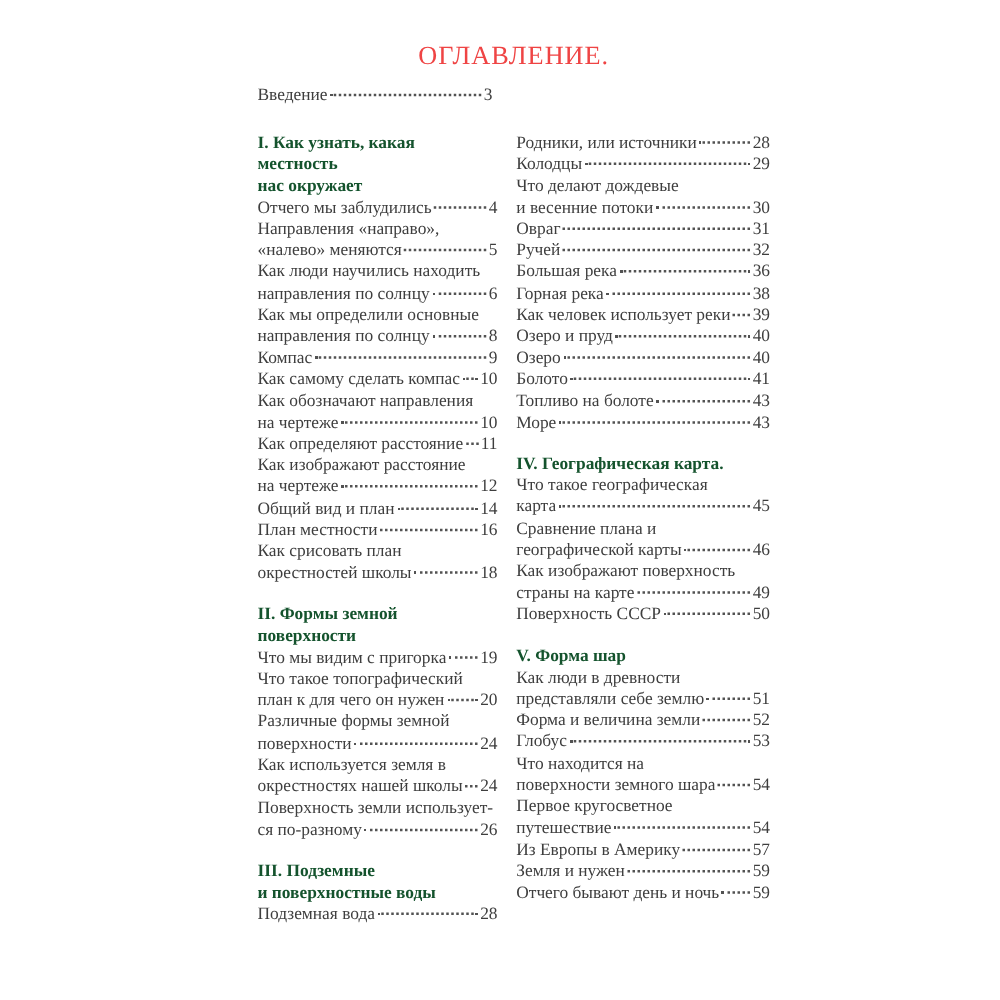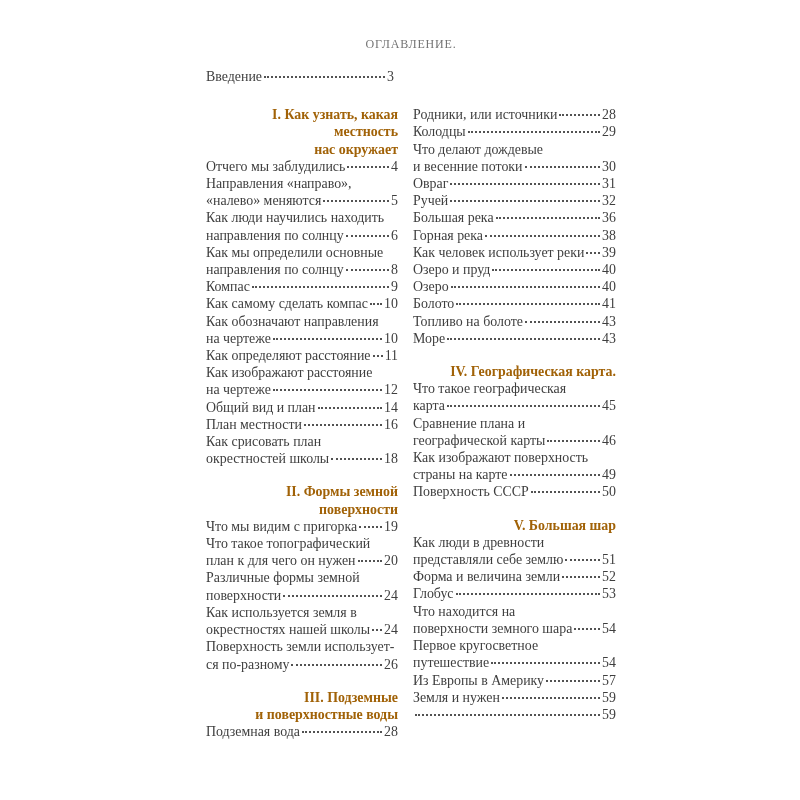--- a/index.html
+++ b/index.html
@@ -16,26 +16,26 @@
     overflow: hidden;
   }
   .page {
     position: absolute;
     left: 206px;
     top: 34px;
     width: 410px;
   }
   .title {
     text-align: center;
-    font-size: 12px;
+    font-size: 21px;
     line-height: 20px;
     letter-spacing: 0.8px;
     font-weight: 400;
     margin: 0 0 14px 0;
-    color: #737373;
+    color: #ef4444;
   }
   .row {
     display: flex;
     align-items: baseline;
     font-size: 13.9px;
     line-height: 17.2px;
   }
   .intro {
     width: 188px;
     margin-bottom: 21px;
@@ -45,25 +45,25 @@
     gap: 15px;
     align-items: flex-start;
   }
   .col {
     flex: 0 0 auto;
   }
   .col-left  { width: 192px; }
   .col-right { width: 203px; }
   .heading {
     font-weight: bold;
-    text-align: right;
+    text-align: left;
     font-size: 13.9px;
     line-height: 17.2px;
     margin-top: 16px;
-    color: #a16207;
+    color: #14532d;
   }
   .col > .heading:first-child { margin-top: 0; }
   .t  { white-space: nowrap; }
   .pg { white-space: nowrap; }
   .dots {
     flex: 1 1 auto;
     min-width: 5px;
     margin: 0 2px 0 2px;
     border-bottom: 2px dotted #525252;
     position: relative;
@@ -312,21 +312,21 @@
           <span class="t">страны на карте</span>
           <span class="dots"></span>
           <span class="pg">49</span>
         </div>
         <div class="row">
           <span class="t">Поверхность СССР</span>
           <span class="dots"></span>
           <span class="pg">50</span>
         </div>
         <div class="heading">
-          <div>V. Большая шар</div>
+          <div>V. Форма шар</div>
         </div>
         <div class="row">
           <span class="t">Как люди в древности</span>
         </div>
         <div class="row">
           <span class="t">представляли себе землю</span>
           <span class="dots"></span>
           <span class="pg">51</span>
         </div>
         <div class="row">
@@ -359,19 +359,20 @@
           <span class="t">Из Европы в Америку</span>
           <span class="dots"></span>
           <span class="pg">57</span>
         </div>
         <div class="row">
           <span class="t">Земля и нужен</span>
           <span class="dots"></span>
           <span class="pg">59</span>
         </div>
         <div class="row">
+          <span class="t">Отчего бывают день и ночь</span>
           <span class="dots"></span>
           <span class="pg">59</span>
         </div>
       </div>
   </div>
 
 </div>
 
 </body></html>

